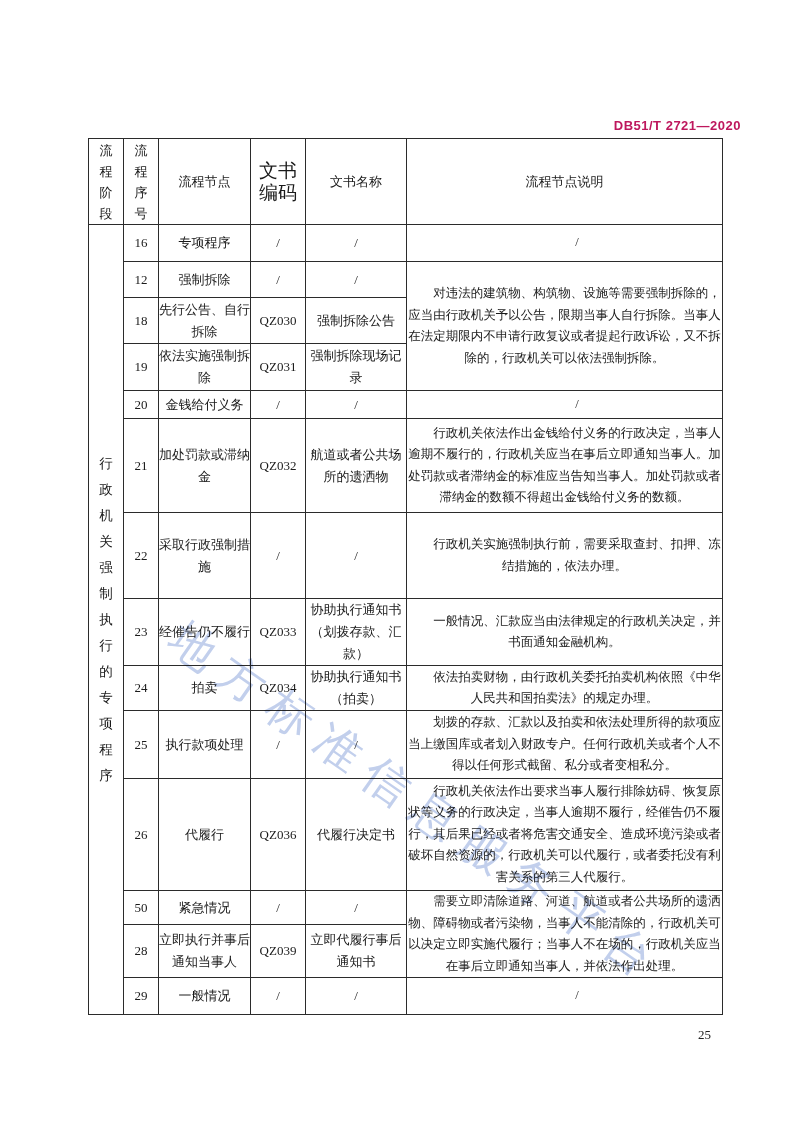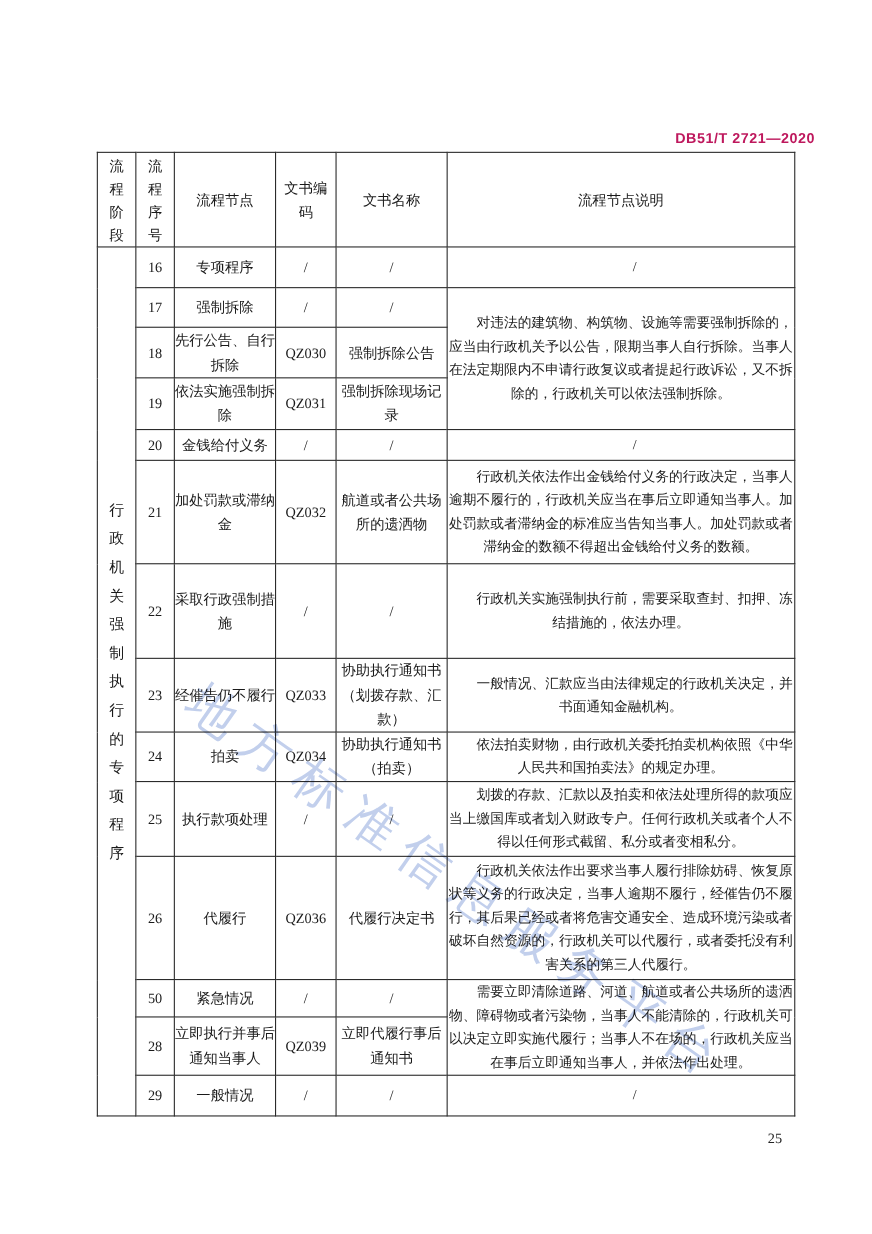--- a/index.html
+++ b/index.html
@@ -33,21 +33,21 @@
   }
   table.flow td, table.flow th {
     border: 1px solid #2b2b2b;
     padding: 0;
     vertical-align: middle;
     text-align: center;
     font-weight: 400;
     overflow: hidden;
   }
   .v-head { width: 15px; margin: 0 auto; word-break: break-all; line-height: 21px; font-size: 13px; }
-  .wrap-head { width: 44px; margin: 0 auto; word-break: break-all; line-height: 22px; font-size: 13px; }
+  .wrap-head { width: 44px; margin: 0 auto; word-break: break-all; line-height: 22px; font-size: 19px; }
   .stage-v {
     width: 15px; margin: 0 auto; word-break: break-all;
     line-height: 26px; font-size: 13.5px; text-align: center;
   }
   .c { word-break: break-all; padding: 2px 4px; line-height: 22px; }
   .note {
     text-align: justify; text-indent: 2em;
     padding: 2px 7px; line-height: 21.5px; font-size: 12.5px;
   }
   .watermark {
@@ -101,21 +101,21 @@
             <div class="stage-v">行政机关强制执行的专项程序</div>
           </td>
       <td>16</td>
       <td class="c">专项程序</td>
       <td>/</td>
       <td>/</td>
       <td class="note">/</td>
     </tr>
 
     <tr style="height:36px">
-      <td>17</td>
+      <td>12</td>
       <td class="c">强制拆除</td>
       <td>/</td>
       <td>/</td>
       <td class="note" rowspan="3">对违法的建筑物、构筑物、设施等需要强制拆除的，应当由行政机关予以公告，限期当事人自行拆除。当事人在法定期限内不申请行政复议或者提起行政诉讼，又不拆除的，行政机关可以依法强制拆除。</td>
     </tr>
 
     <tr style="height:46px">
       <td>18</td>
       <td class="c">先行公告、自行拆除</td>
       <td>QZ030</td>

